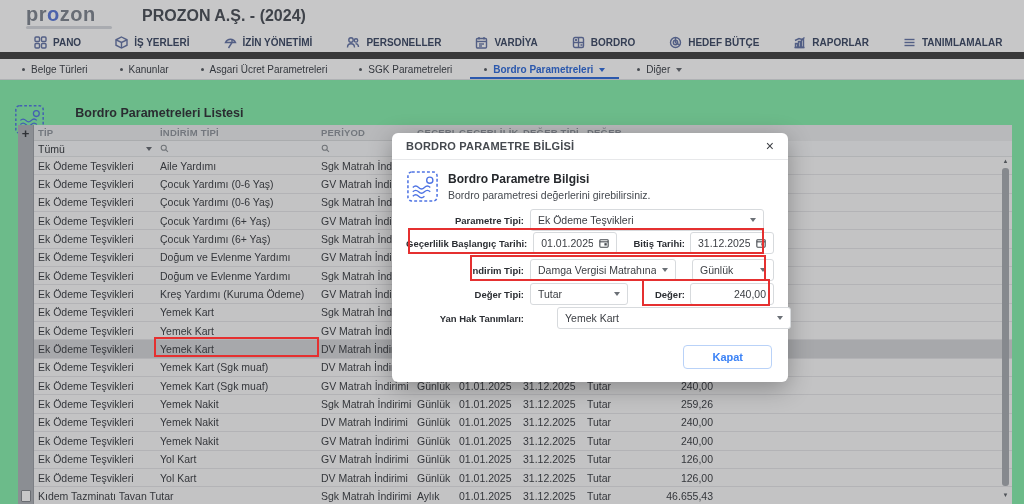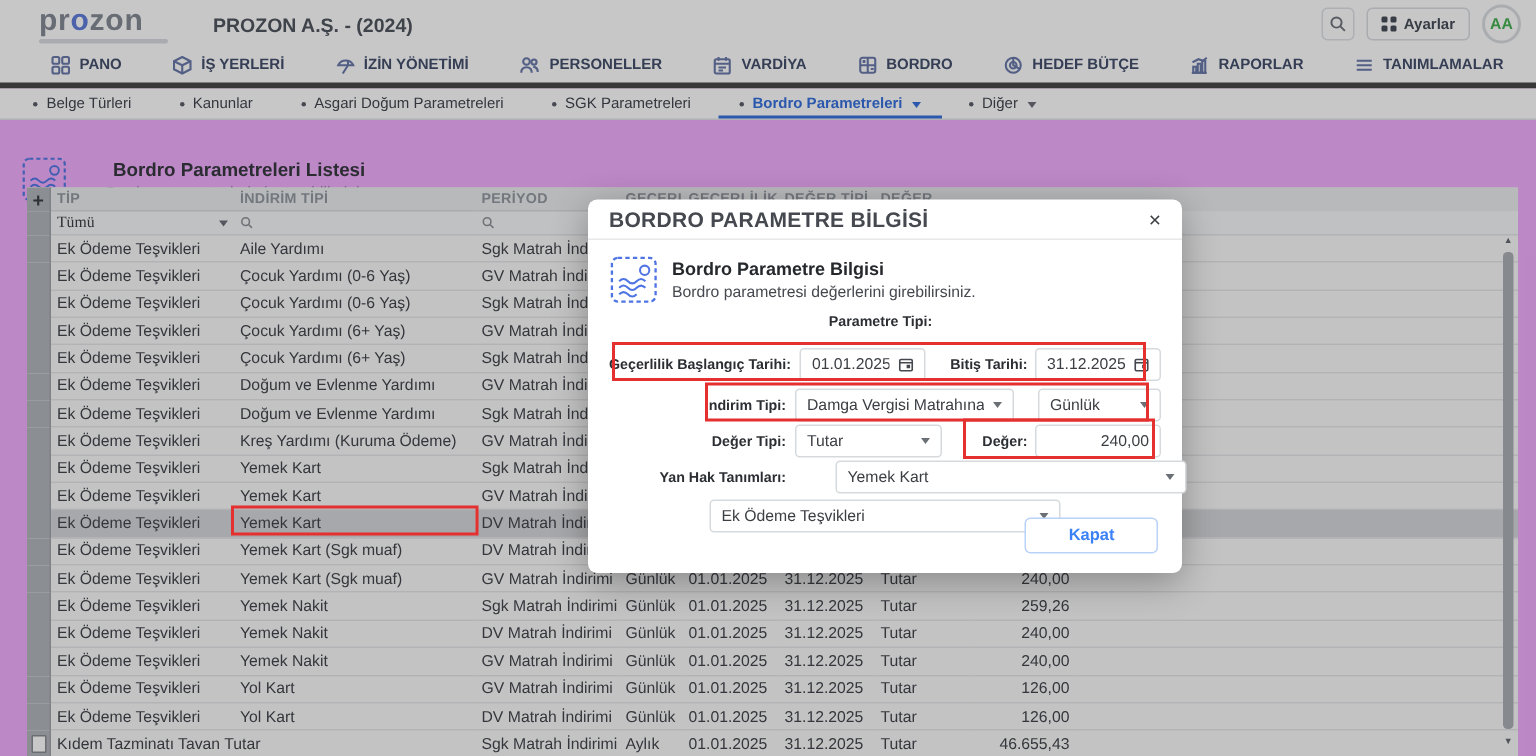--- a/index.html
+++ b/index.html
@@ -1,34 +1,34 @@
 <!DOCTYPE html>
 <html><head>
 <meta charset="utf-8">
 <style>
   * { margin:0; padding:0; box-sizing:border-box; }
   html,body { width:1024px; height:504px; overflow:hidden; }
   body { font-family:"Liberation Sans", sans-serif; background:#eceef0; position:relative; }
-  .app { position:absolute; inset:0; width:1024px; height:504px; background:#f0abfc; }
+  .app { position:absolute; inset:0; width:1024px; height:504px; background:#86efac; }
 
   
   .topbar { position:absolute; top:0; left:0; right:0; height:32px; background:#fff; display:flex; align-items:center; padding:0 10px 0 26px; }
   .logo { font-size:20px; font-weight:bold; letter-spacing:.5px; color:#7f8690; line-height:1; }
   .logo .o { color:#5b79d9; }
   .logo-tag { width:86px; height:3px; background:#d7dadf; margin-top:2px; border-radius:2px; }
-  .company { margin-left:16px; font-size:13px; font-weight:bold; color:#4a4f57;padding-left:14px; }
+  .company { margin-left:16px; font-size:16px; font-weight:bold; color:#4a4f57;padding-left:14px; }
   .topbar-right { margin-left:auto; display:flex; align-items:center; gap:8px; }
   .icon-btn { width:22px; height:22px; border:1px solid #dcdfe2; border-radius:4px; display:flex; align-items:center; justify-content:center; background:#fff; }
   .settings-btn { height:22px; border:1px solid #d8dbde; border-radius:4px; background:#fff; display:flex; align-items:center; gap:5px; padding:0 9px; font-size:10px; font-weight:bold; color:#3f4650; }
   .grid-glyph { display:grid; grid-template-columns:4px 4px; grid-template-rows:4px 4px; gap:1.5px; }
   .grid-glyph i { background:#3f4650; border-radius:1px; }
   .avatar { width:26px; height:26px; border-radius:50%; border:2px solid #d9dcdf; background:#fff; color:#3fae49; font-size:10.5px; font-weight:bold; display:flex; align-items:center; justify-content:center; }
 
   
-  .mainnav { position:absolute; top:32px; left:0; right:0; height:27px; background:#fff; display:flex; align-items:center; gap:34px; padding:0 0 0 34px; border-bottom:4px solid #404040; }
+  .mainnav { position:absolute; top:32px; left:0; right:0; height:27px; background:#fff; display:flex; align-items:center; gap:34px; padding:0 0 0 34px; border-bottom:7px solid #404040; }
   .nav-item { display:flex; align-items:center; gap:6px; font-size:10px; font-weight:bold; color:#3c4964; height:100%; position:relative; cursor:pointer; white-space:nowrap; }
   .nav-item svg { stroke:#6474a6; fill:none; stroke-width:1.4; }
 
   
   .subnav { position:absolute; top:59px; left:0; right:0; height:21px; background:#fff; display:flex; align-items:center; gap:32px; padding:0 0 0 22px; border-bottom:1px solid #dfe2e5; }
   .sub-item { display:flex; align-items:center; gap:6px; font-size:10px; color:#3a3f46; height:100%; position:relative; cursor:pointer; white-space:nowrap; }
   .sub-item .dot { width:3px; height:3px; border-radius:50%; background:#555a61; }
   .sub-item.active { color:#2f6bdb; font-weight:bold; }
   .sub-item.active::after { content:""; position:absolute; left:-14px; right:-14px; bottom:0; height:2px; background:#2f6bdb; }
   .caret { width:0; height:0; border-left:3.5px solid transparent; border-right:3.5px solid transparent; border-top:4px solid #666b72; margin-top:1px; }
@@ -49,36 +49,36 @@
   .g-filter .fc { border-bottom:1px solid #e2e4e6; display:flex; align-items:center; padding:0 4px; gap:4px; }
   .g-rows { }
   .g-row { height:18.35px; background:#fafafa; }
   .g-row .c { font-size:10.5px; color:#3b3e43; display:flex; align-items:center; padding:0 4px; white-space:nowrap; border-bottom:1px solid #e4e5e7; overflow:visible; }
   .g-row .c.num { justify-content:flex-end; }
   .g-row.selected .c { background:#d5d6d8; }
   .gutter { background:#afb3b8; border-right:1px solid #9da1a6; border-bottom:0 !important; display:flex; align-items:center; justify-content:center; }
   .g-head .gutter { color:#33373c; font-size:13px; font-weight:bold; line-height:1; cursor:pointer; }
   .gutter.has-doc::after { content:""; width:8px; height:10px; background:#fff; border:1px solid #83878c; border-radius:1px; display:block; }
   .filter-select { display:flex; align-items:center; justify-content:space-between; width:100%; cursor:pointer; }
-  .filter-select span { font-size:10.5px; color:#33373c;font-family:Liberation Serif, serif; }
+  .filter-select span { font-size:10.5px; color:#33373c; }
 
   
   .vscroll { position:absolute; right:2px; top:33px; bottom:6px; width:9px; }
   .vscroll .arr { position:absolute; left:0; width:9px; font-size:6px; color:#5f646a; text-align:center; }
   .vscroll .arr.up { top:0; }
   .vscroll .arr.down { bottom:0; }
   .vscroll .thumb { position:absolute; left:1px; top:10px; bottom:12px; width:7px; background:#a9adb2; border-radius:3px; }
 
   
   .dim { position:absolute; inset:0; background:rgba(30,32,34,.25); z-index:50; }
 
   
   .modal { position:absolute; left:392px; top:133px; width:396px; height:249px; background:#fff; border-radius:6px; box-shadow:0 6px 24px rgba(0,0,0,.3); z-index:60; }
   .m-head { height:27px; display:flex; align-items:center; justify-content:space-between; padding:0 14px; border-bottom:1px solid #e7e8ea; }
-  .m-head-title { font-size:14px; font-weight:bold; color:#45494f; letter-spacing:.2px; }
+  .m-head-title { font-size:11px; font-weight:bold; color:#45494f; letter-spacing:.2px; }
   .m-close { font-size:14px; color:#3b3e43; cursor:pointer; line-height:1; }
   .m-intro { display:flex; gap:9px; padding:10px 14px 2px; }
   .m-title { font-size:12px; font-weight:bold; color:#25282c; margin-top:2px; }
   .m-sub { font-size:10.5px; color:#45494f; margin-top:3px; }
   .form { position:absolute; left:14px; right:14px; top:72px; }
   .f-row { position:absolute; left:0; right:0; height:22px; display:flex; align-items:center; }
   .f-label { flex:0 0 124px; text-align:right; font-size:9.5px; font-weight:bold; color:#2b2e33; padding-right:6px; white-space:nowrap; }
   .f-area { flex:1; display:flex; align-items:center; height:22px; }
   .field { height:22px; border:1px solid #d7dadd; border-radius:3px; background:#fff; display:flex; align-items:center; padding:0 7px; font-size:10.5px; color:#3b3e43; gap:6px; }
   .field .grow { flex:1; white-space:nowrap; overflow:hidden; }
@@ -98,38 +98,20 @@
 <body>
 
 <div class="app">
 
   <div class="topbar">
     <div>
       <div class="logo"><span>pr</span><span class="o">o</span><span>zon</span></div>
       <div class="logo-tag"></div>
     </div>
     <div class="company">PROZON A.Ş. - (2024)</div>
-    <div class="topbar-right">
-      <div class="icon-btn">
-        <svg width="12" height="12" viewBox="0 0 12 12">
-            <circle cx="5" cy="5" r="3.4" fill="none" stroke="#6b7076" stroke-width="1.3"></circle>
-            <line x1="7.6" y1="7.6" x2="10.6" y2="10.6" stroke="#6b7076" stroke-width="1.3"></line>
-          </svg>
-      </div>
-      <div class="settings-btn">
-        <span class="grid-glyph">
-            <i></i>
-            <i></i>
-            <i></i>
-            <i></i>
-          </span>
-        <span>Ayarlar</span>
-      </div>
-      <div class="avatar">AA</div>
-    </div>
   </div>
 
   <div class="mainnav">
     <div class="nav-item">
       <svg width="13" height="13" viewBox="0 0 13 13">
           <rect x="1" y="1" width="4.5" height="4.5" rx="1"></rect>
           <rect x="7.5" y="1" width="4.5" height="4.5" rx="1"></rect>
           <rect x="1" y="7.5" width="4.5" height="4.5" rx="1"></rect>
           <rect x="7.5" y="7.5" width="4.5" height="4.5" rx="1"></rect>
         </svg>
@@ -211,21 +193,21 @@
     <div class="sub-item">
         <span class="dot"></span>
         <span>Belge Türleri</span>
       </div>
     <div class="sub-item">
         <span class="dot"></span>
         <span>Kanunlar</span>
       </div>
     <div class="sub-item">
         <span class="dot"></span>
-        <span>Asgari Doğum Parametreleri</span>
+        <span>Asgari Ücret Parametreleri</span>
       </div>
     <div class="sub-item">
         <span class="dot"></span>
         <span>SGK Parametreleri</span>
       </div>
     <div class="sub-item active">
         <span class="dot"></span>
         <span>Bordro Parametreleri</span>
         <span class="caret"></span>
       </div>
@@ -555,21 +537,21 @@
           <circle cx="24.5" cy="10.5" r="3.2" fill="none" stroke="#4f74e3" stroke-width="1.4"></circle>
           <path d="M7 18 q3 -3 6 0 t6 0 t6 0 M7 22.5 q3 -3 6 0 t6 0 t6 0 M7 27 q3 -3 6 0 t6 0" fill="none" stroke="#4f74e3" stroke-width="1.4"></path>
         </svg>
       <div>
         <div class="m-title">Bordro Parametre Bilgisi</div>
         <div class="m-sub">Bordro parametresi değerlerini girebilirsiniz.</div>
       </div>
     </div>
 
     <div class="form">
-      <div class="f-row" style="top:4px;flex-direction:column;">
+      <div class="f-row" style="top:4px;">
         <div class="f-label">Parametre Tipi:</div>
         <div class="f-area">
           <div class="field" style="width:234px;">
             <span class="grow">Ek Ödeme Teşvikleri</span>
             <span class="sel-caret"></span>
           </div>
         </div>
       </div>
       <div class="f-row" style="top:27px;">
         <div class="f-label">Geçerlilik Başlangıç Tarihi:</div>

